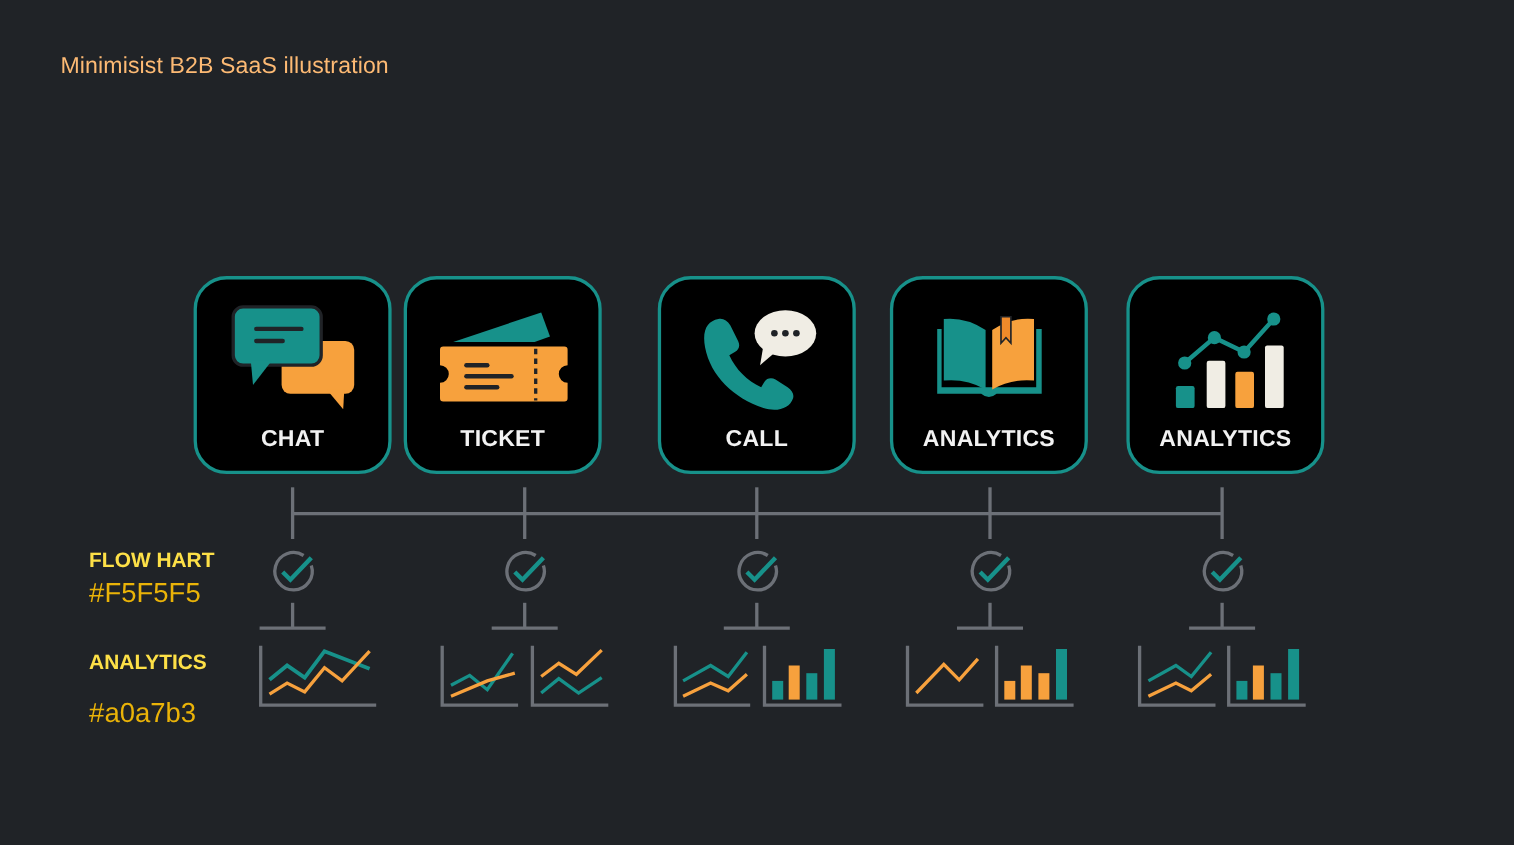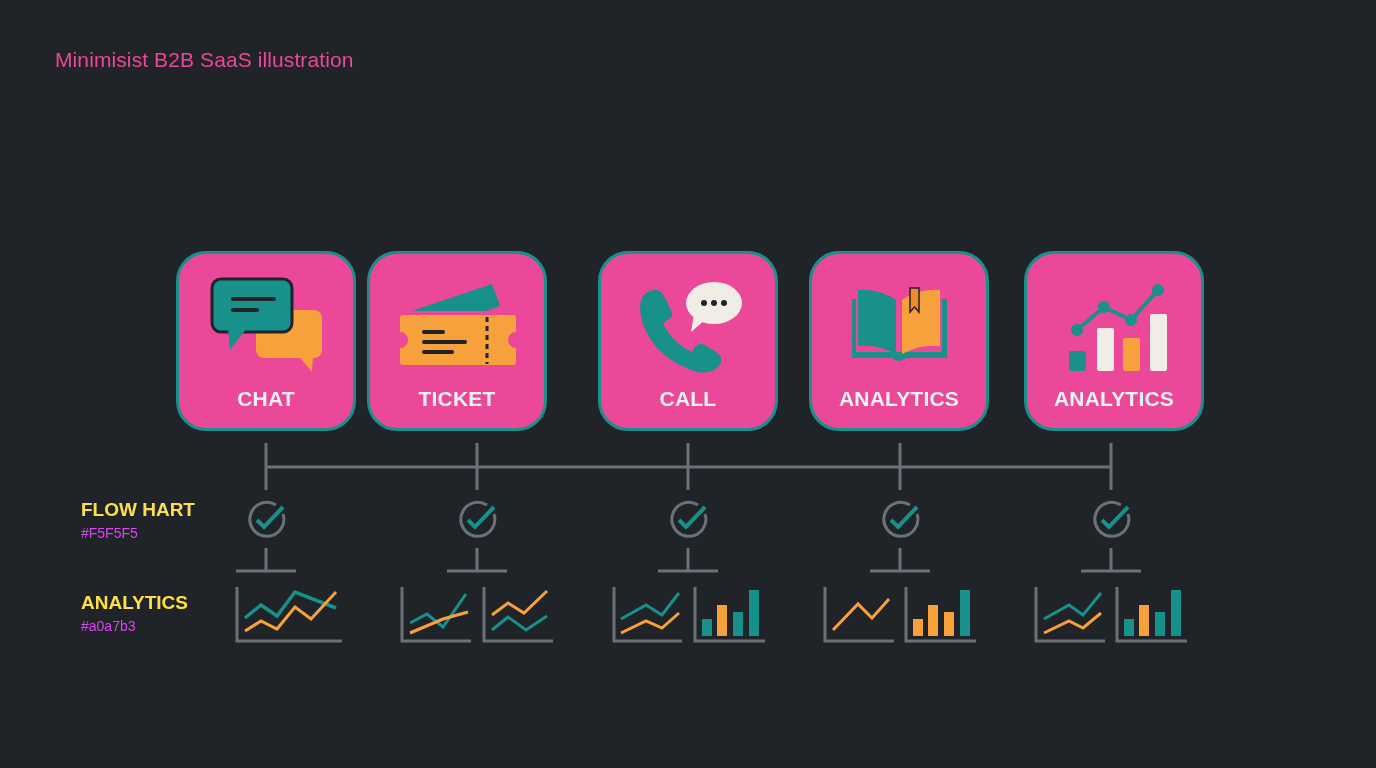--- a/index.html
+++ b/index.html
@@ -4,39 +4,39 @@
 <style>
   html, body { margin: 0; padding: 0; }
   body {
     width: 1376px; height: 768px; overflow: hidden;
     background: #202327;
     font-family: "Liberation Sans", "DejaVu Sans", sans-serif;
     position: relative;
   }
   .caption {
     position: absolute; left: 55px; top: 48px;
-    font-size: 21px; color: #ec4899; letter-spacing: 0.1px;
+    font-size: 21px; color: #fdba74; letter-spacing: 0.1px;
   }
   .card {
     position: absolute; top: 251px; width: 174px; height: 174px;
     border: 3px solid #17918a; border-radius: 30px;
-    background: #ec4899;
+    background: #000000;
   }
   .card .icon { position: absolute; left: 0; top: 0; width: 174px; height: 130px; }
   .card .label {
     position: absolute; left: 0; right: 0; top: 133px;
     text-align: center; color: #f2f2f2; font-weight: bold; font-size: 21px;
     letter-spacing: 0.2px;
   }
   svg.overlay { position: absolute; left: 0; top: 0; }
   .legend-title {
     position: absolute; color: #fde047; font-weight: bold; font-size: 19px;
   }
   .legend-sub {
-    position: absolute; color: #d946ef; font-size: 14px;
+    position: absolute; color: #eab308; font-size: 25px;
   }
 </style>
 </head>
 <body>
 
 <div class="caption">Minimisist B2B SaaS illustration</div>
 
 <div class="card" style="left:176px">
   <svg class="icon" viewBox="0 0 174 130">
     <rect x="77" y="56" width="66" height="48" rx="8" fill="#f7a13d"></rect>
@@ -192,13 +192,13 @@
     <rect x="1124" y="619" width="10" height="17" fill="#17918a"></rect>
     <rect x="1139" y="605" width="10" height="31" fill="#f7a13d"></rect>
     <rect x="1155" y="612" width="10" height="24" fill="#17918a"></rect>
     <rect x="1171" y="590" width="10" height="46" fill="#17918a"></rect>
   </g>
 </svg>
 
 <div class="legend-title" style="left:81px; top:499px">FLOW HART</div>
 <div class="legend-sub" style="left:81px; top:525px">#F5F5F5</div>
 <div class="legend-title" style="left:81px; top:592px">ANALYTICS</div>
-<div class="legend-sub" style="left:81px; top:618px">#a0a7b3</div>
+<div class="legend-sub" style="left:81px; top:634px">#a0a7b3</div>
 
 </body></html>

